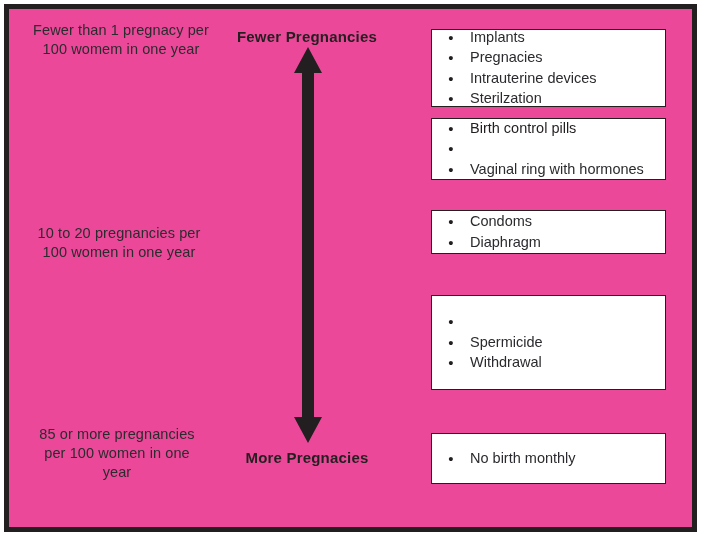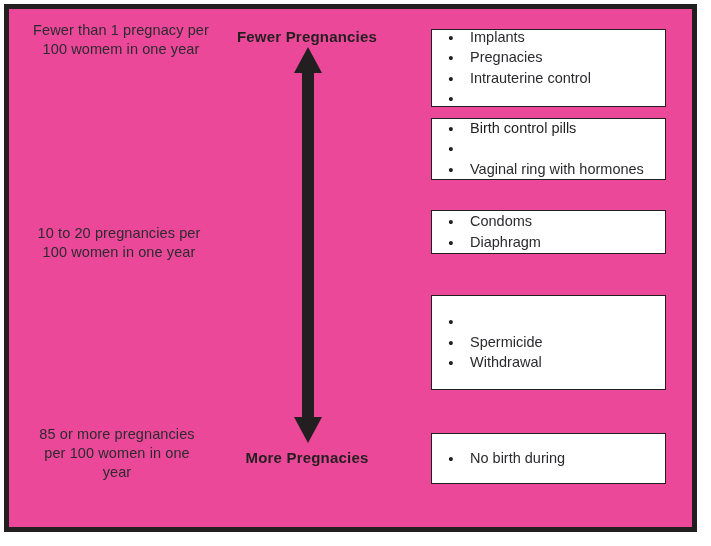--- a/index.html
+++ b/index.html
@@ -144,24 +144,25 @@
         <li class="method-item">
           <span class="bullet">•</span>
           <span class="method-text">Implants</span>
         </li>
         <li class="method-item">
           <span class="bullet">•</span>
           <span class="method-text">Pregnacies</span>
         </li>
         <li class="method-item">
           <span class="bullet">•</span>
-          <span class="method-text">Intrauterine control</span>
-        </li>
-        <li class="method-item">
-          <span class="bullet">•</span>
+          <span class="method-text">Intrauterine devices</span>
+        </li>
+        <li class="method-item">
+          <span class="bullet">•</span>
+          <span class="method-text">Sterilzation</span>
         </li>
       </ul>
     </div>
 
     <div class="method-box" data-box="1">
       <ul class="method-list">
         <li class="method-item">
           <span class="bullet">•</span>
           <span class="method-text bold">Birth control pills</span>
         </li>
@@ -201,19 +202,19 @@
           <span class="bullet">•</span>
           <span class="method-text">Withdrawal</span>
         </li>
       </ul>
     </div>
 
     <div class="method-box" data-box="4">
       <ul class="method-list">
         <li class="method-item">
           <span class="bullet">•</span>
-          <span class="method-text">No birth during</span>
+          <span class="method-text">No birth monthly</span>
         </li>
       </ul>
     </div>
 
   </div>
 </div>
 
 </body></html>

